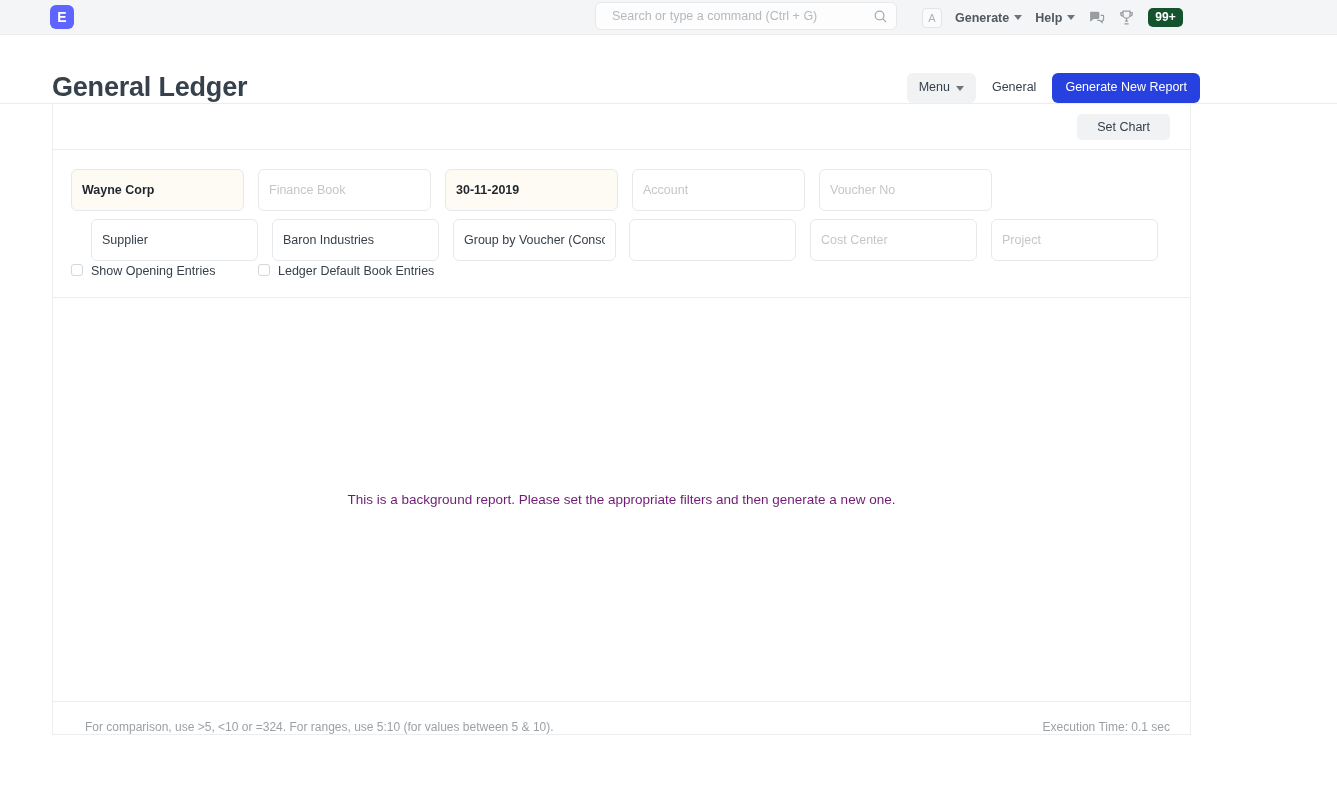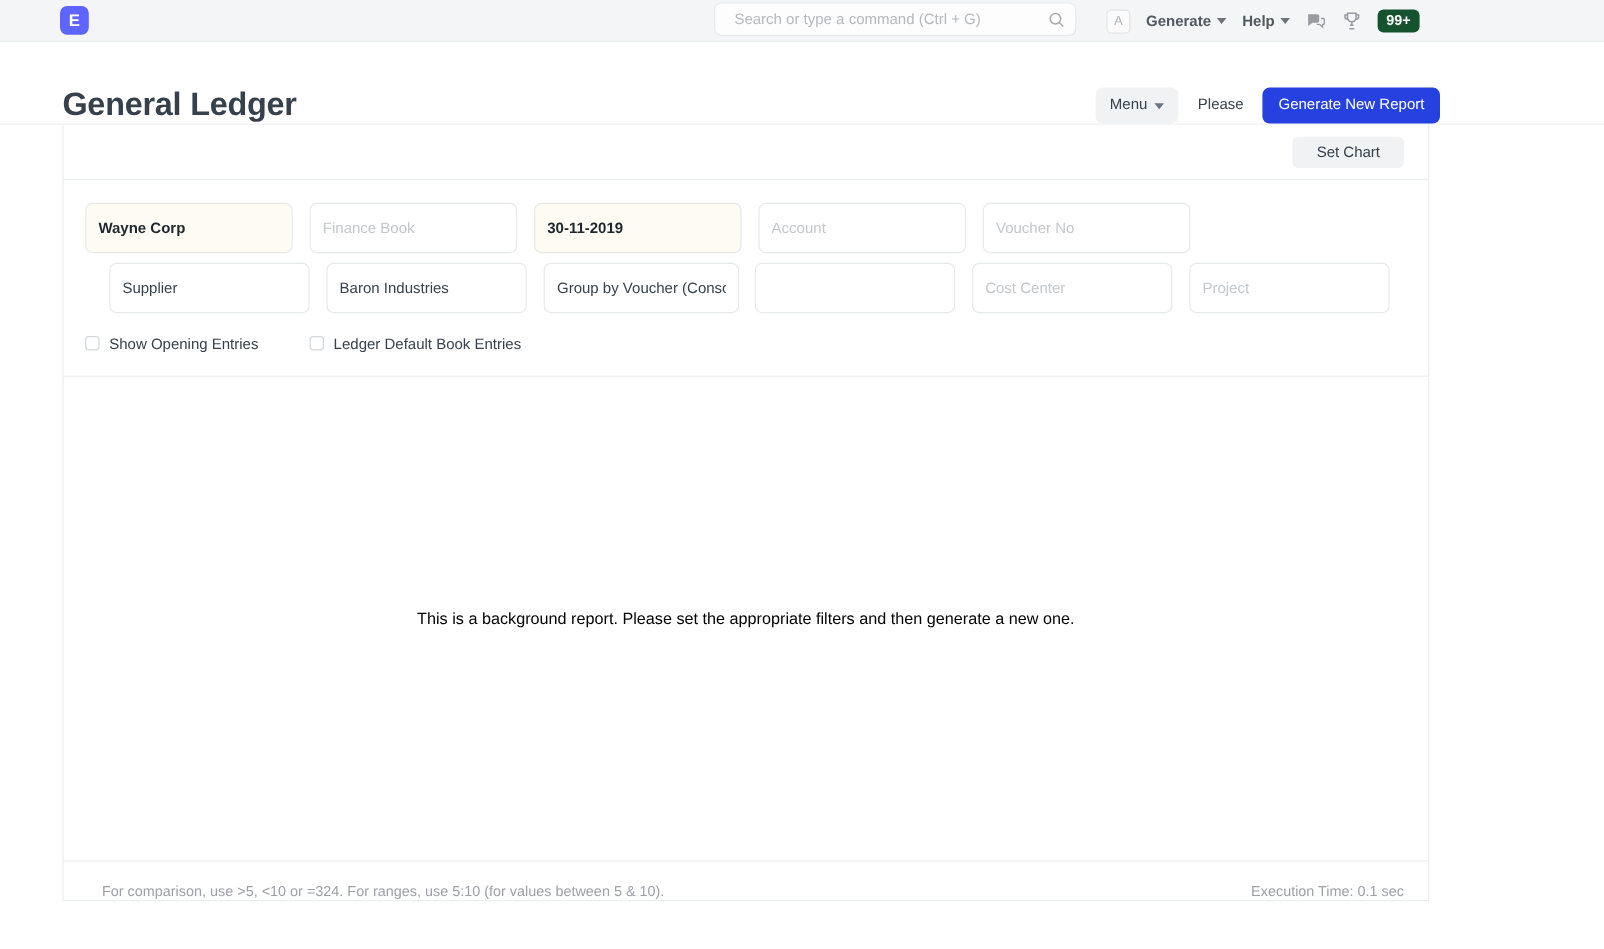--- a/index.html
+++ b/index.html
@@ -216,21 +216,20 @@
     background: #fdfbf3;
     font-weight: bold;
     color: #1f272e;
   }
   .filter-row-2 { margin-top: 8px; margin-left: 20px; }
   .filter-row-2 .filter-cell.narrow { width: 176px; }
   .filter-row-2 .filter-cell.narrow .filter-input { width: 163px; }
 
   .checkbox-row {
     display: flex;
-    margin-top: 16px;
   }
   .checkbox-cell { width: 187px; display: flex; gap: 8px; align-items: flex-start; }
   .checkbox-cell.second { width: 210px; }
   .cbox {
     width: 12px; height: 12px;
     border: 1px solid #d3d7db;
     border-radius: 3px;
     background: #fff;
     margin-top: 3px;
     flex-shrink: 0;
@@ -241,21 +240,21 @@
     color: #36414c;
     line-height: 20px;
     cursor: pointer;
   }
 
   .report-empty {
     height: 404px;
     display: flex;
     align-items: center;
     justify-content: center;
-    color: #000000;
+    color: #701a75;
     font-size: 13.5px;
     border-bottom: 1px solid #ebeef0;
   }
   .report-footer {
     height: 33px;
     display: flex;
     align-items: flex-end;
     justify-content: space-between;
     padding: 0 20px 0 32px;
     font-size: 12px;
@@ -305,21 +304,21 @@
   </div>
 </div>
 
 <div class="page-head">
   <div class="page-title">General Ledger</div>
   <div class="head-actions">
     <button class="btn btn-default">
       <span>Menu</span>
       <i class="caret"></i>
     </button>
-    <button class="btn btn-ghost">Please</button>
+    <button class="btn btn-ghost">General</button>
     <button class="btn btn-primary">Generate New Report</button>
   </div>
 </div>
 
 <div class="page-body">
   <div class="report-card">
 
     <div class="chart-bar">
       <button class="btn-setchart">Set Chart</button>
     </div>

